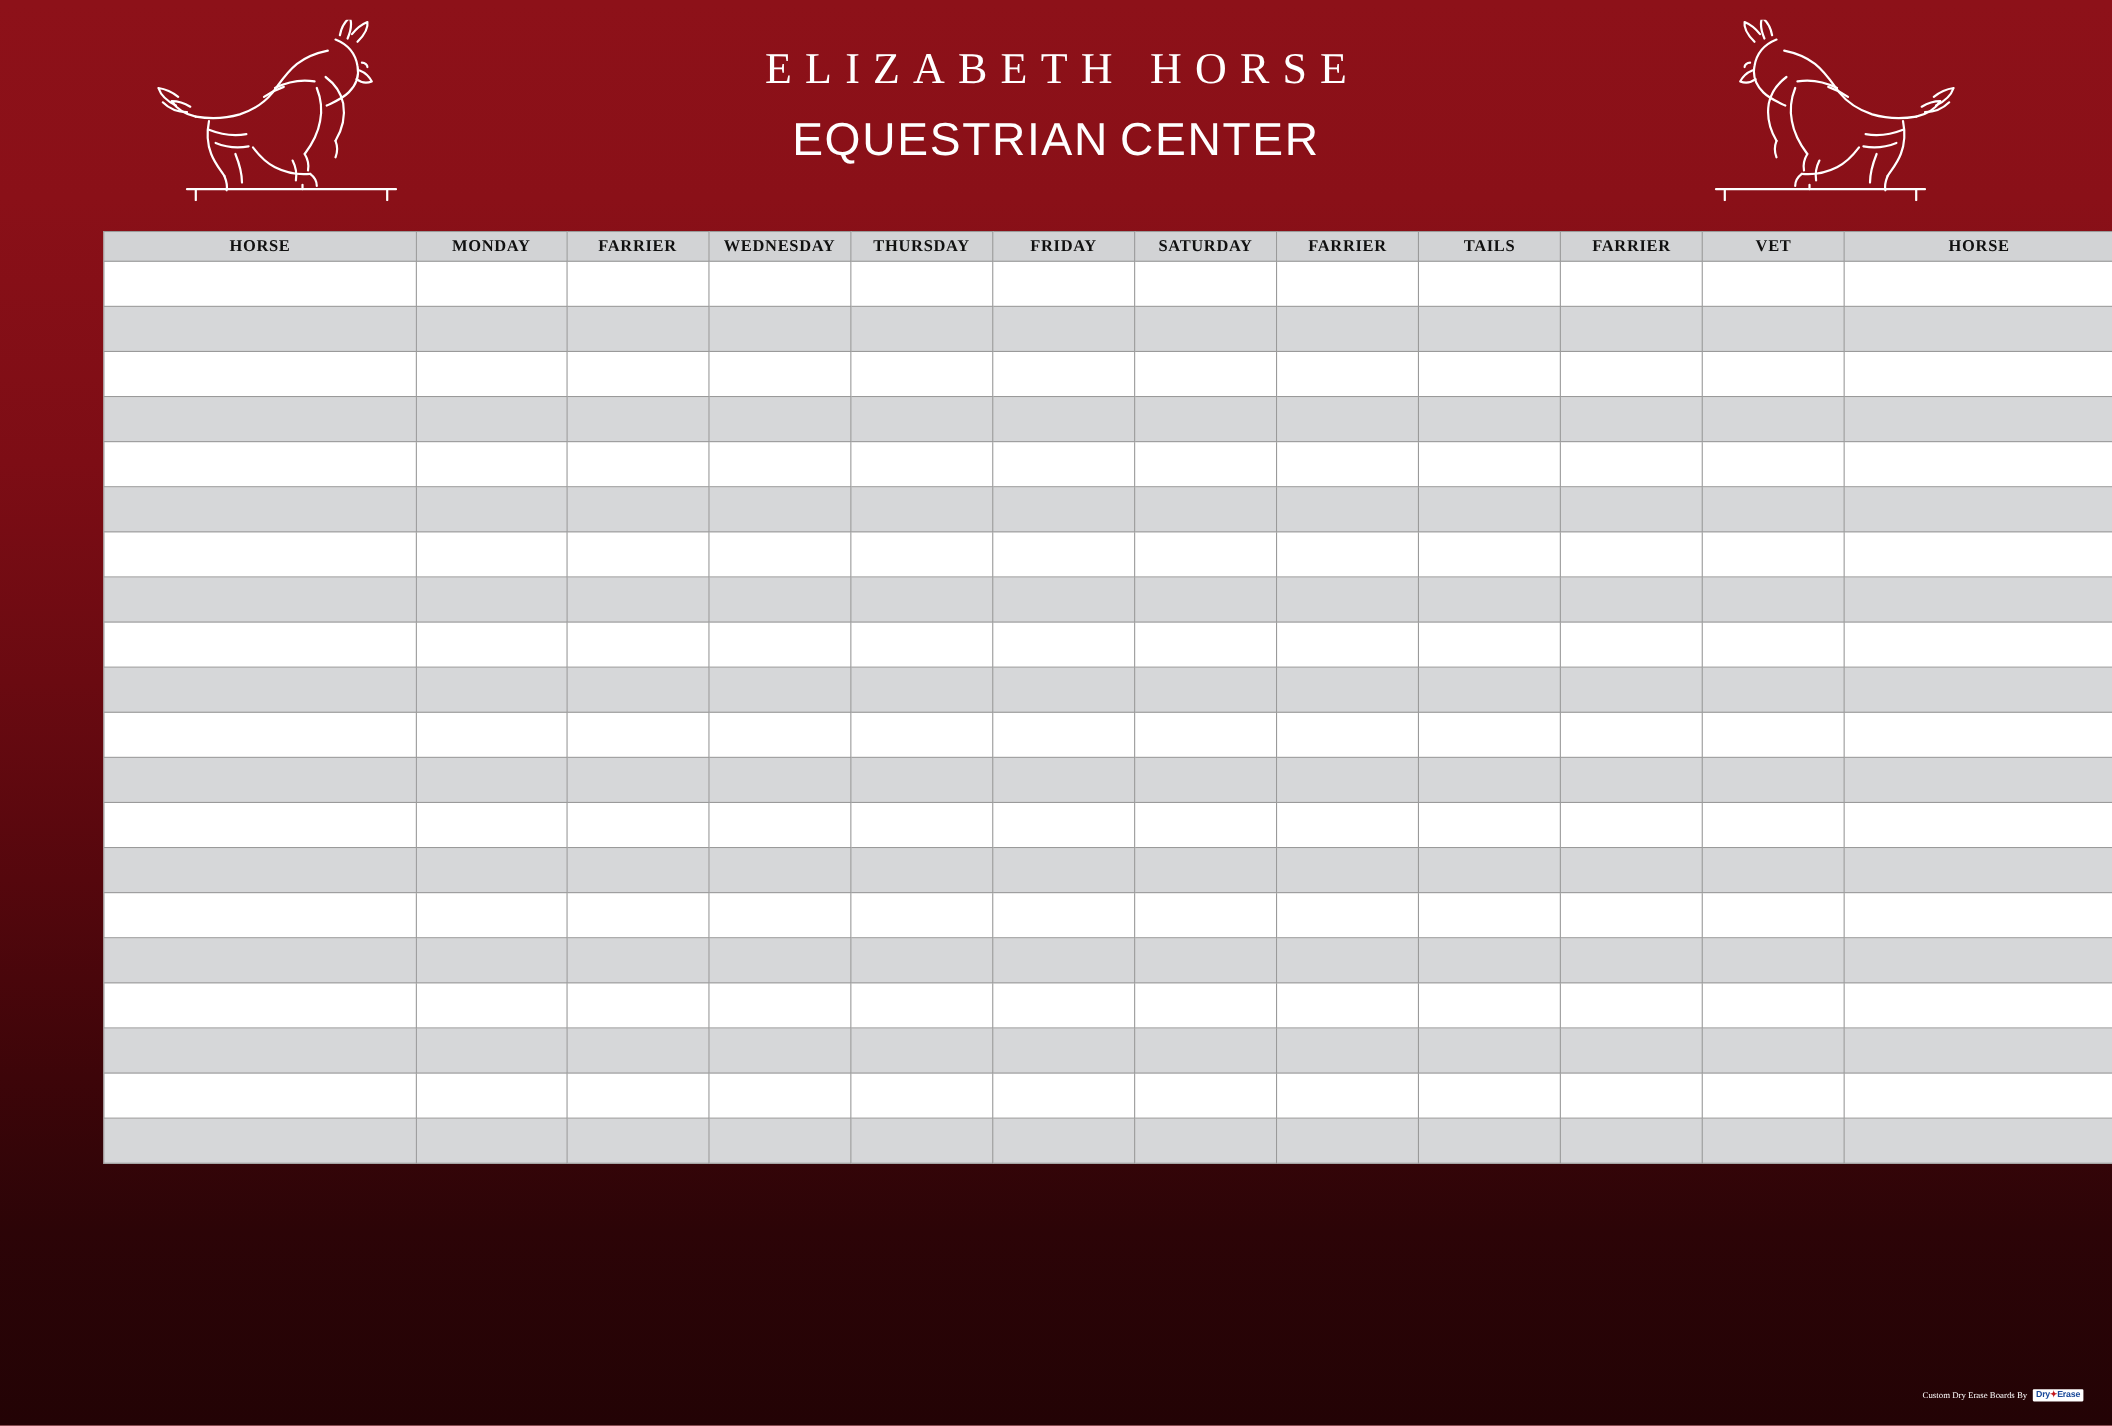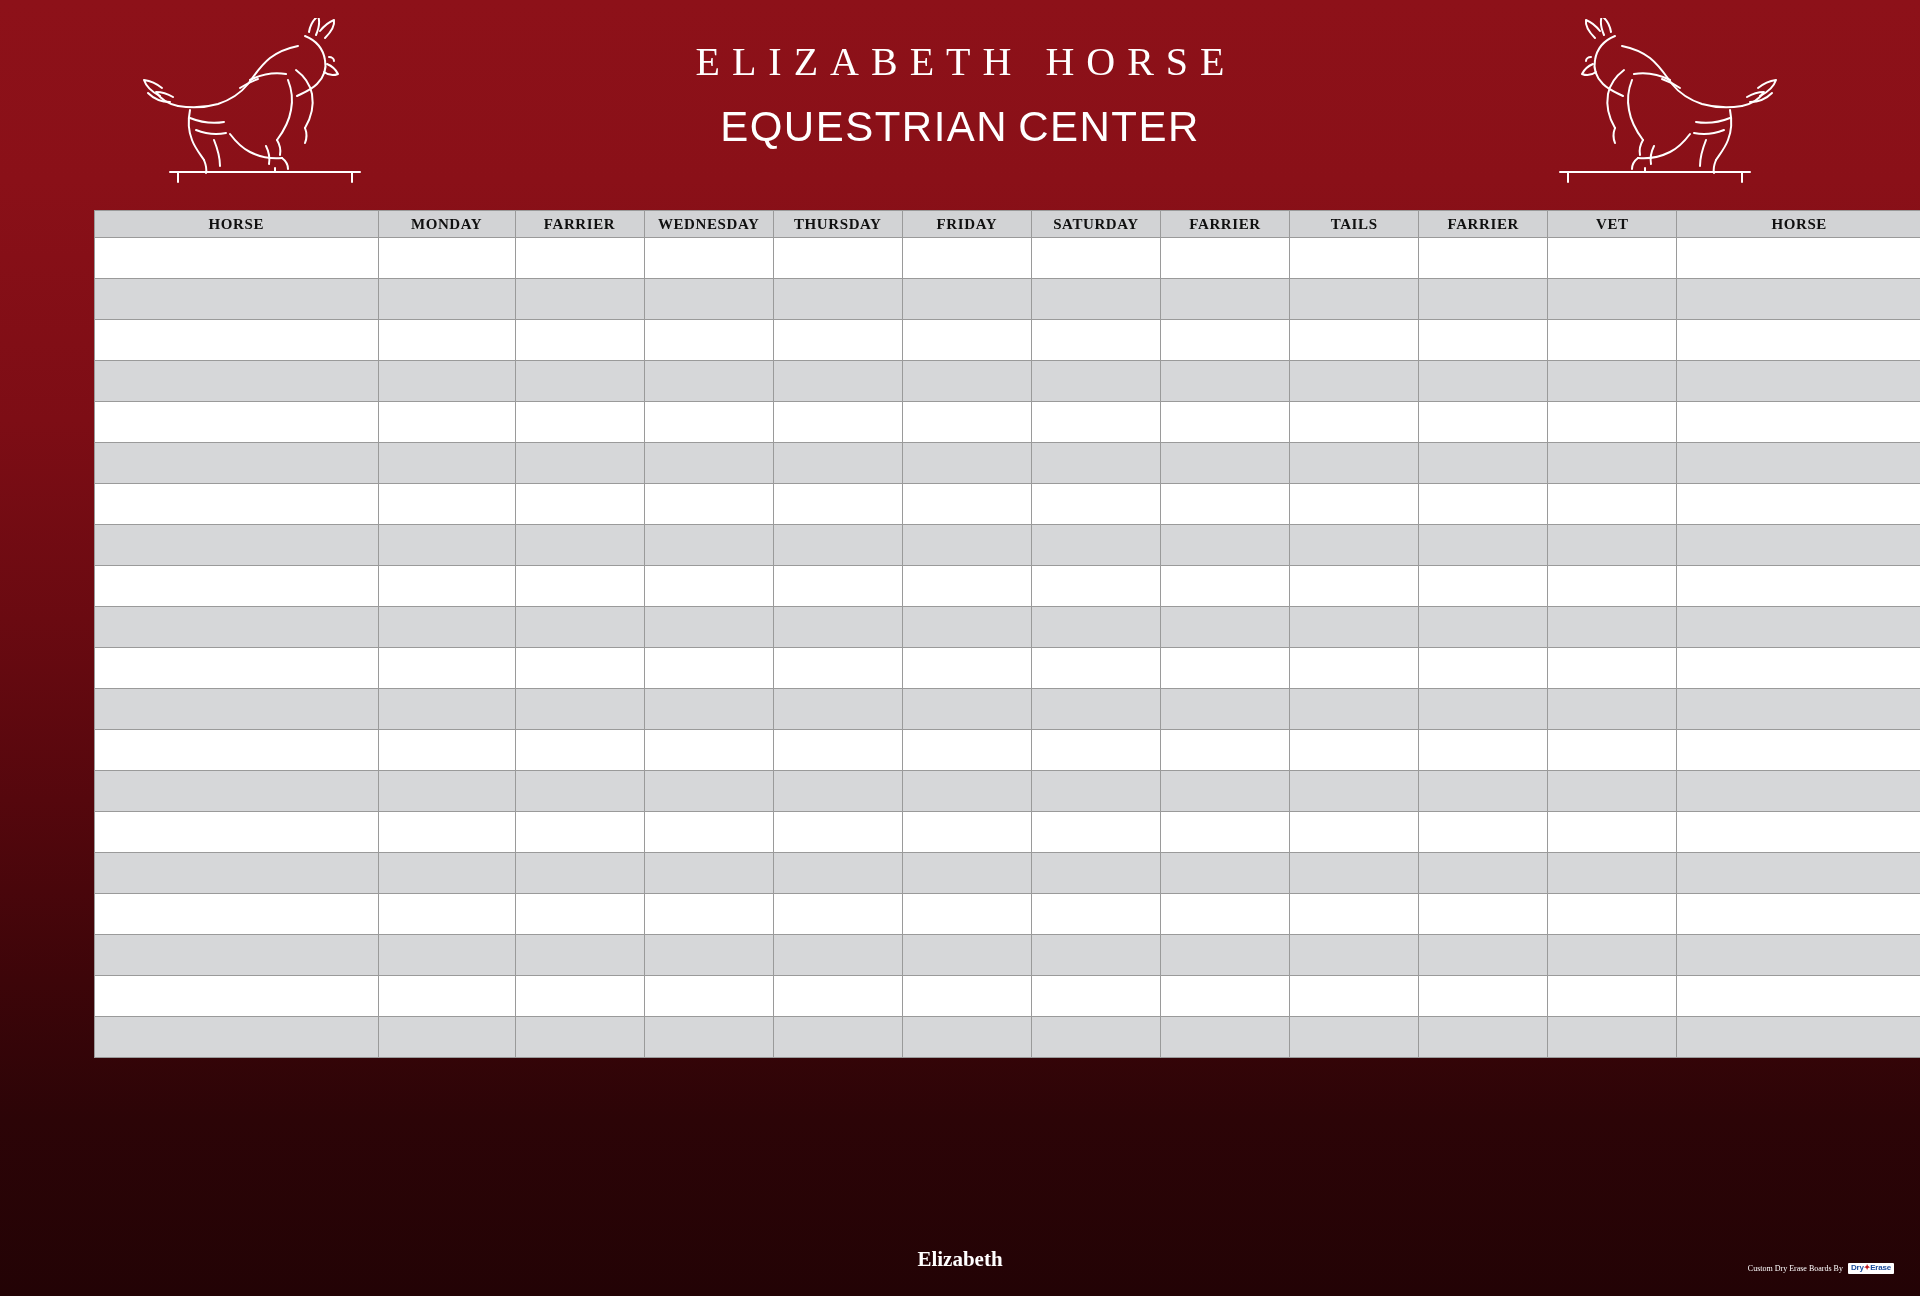--- a/index.html
+++ b/index.html
@@ -545,21 +545,20 @@
             <td></td>
             <td></td>
             <td></td>
             <td></td>
           </tr>
         </tbody>
     </table>
   </div>
 
   <div class="footer">
-    <div class="name">Elizabeth</div>
   </div>
 
   <div class="credit">
     <span>Custom Dry Erase Boards By</span>
     <span class="credit-logo"><span>Dry</span><span class="star">✦</span><span>Erase</span></span>
   </div>
 
 </div>
 
 </body></html>

